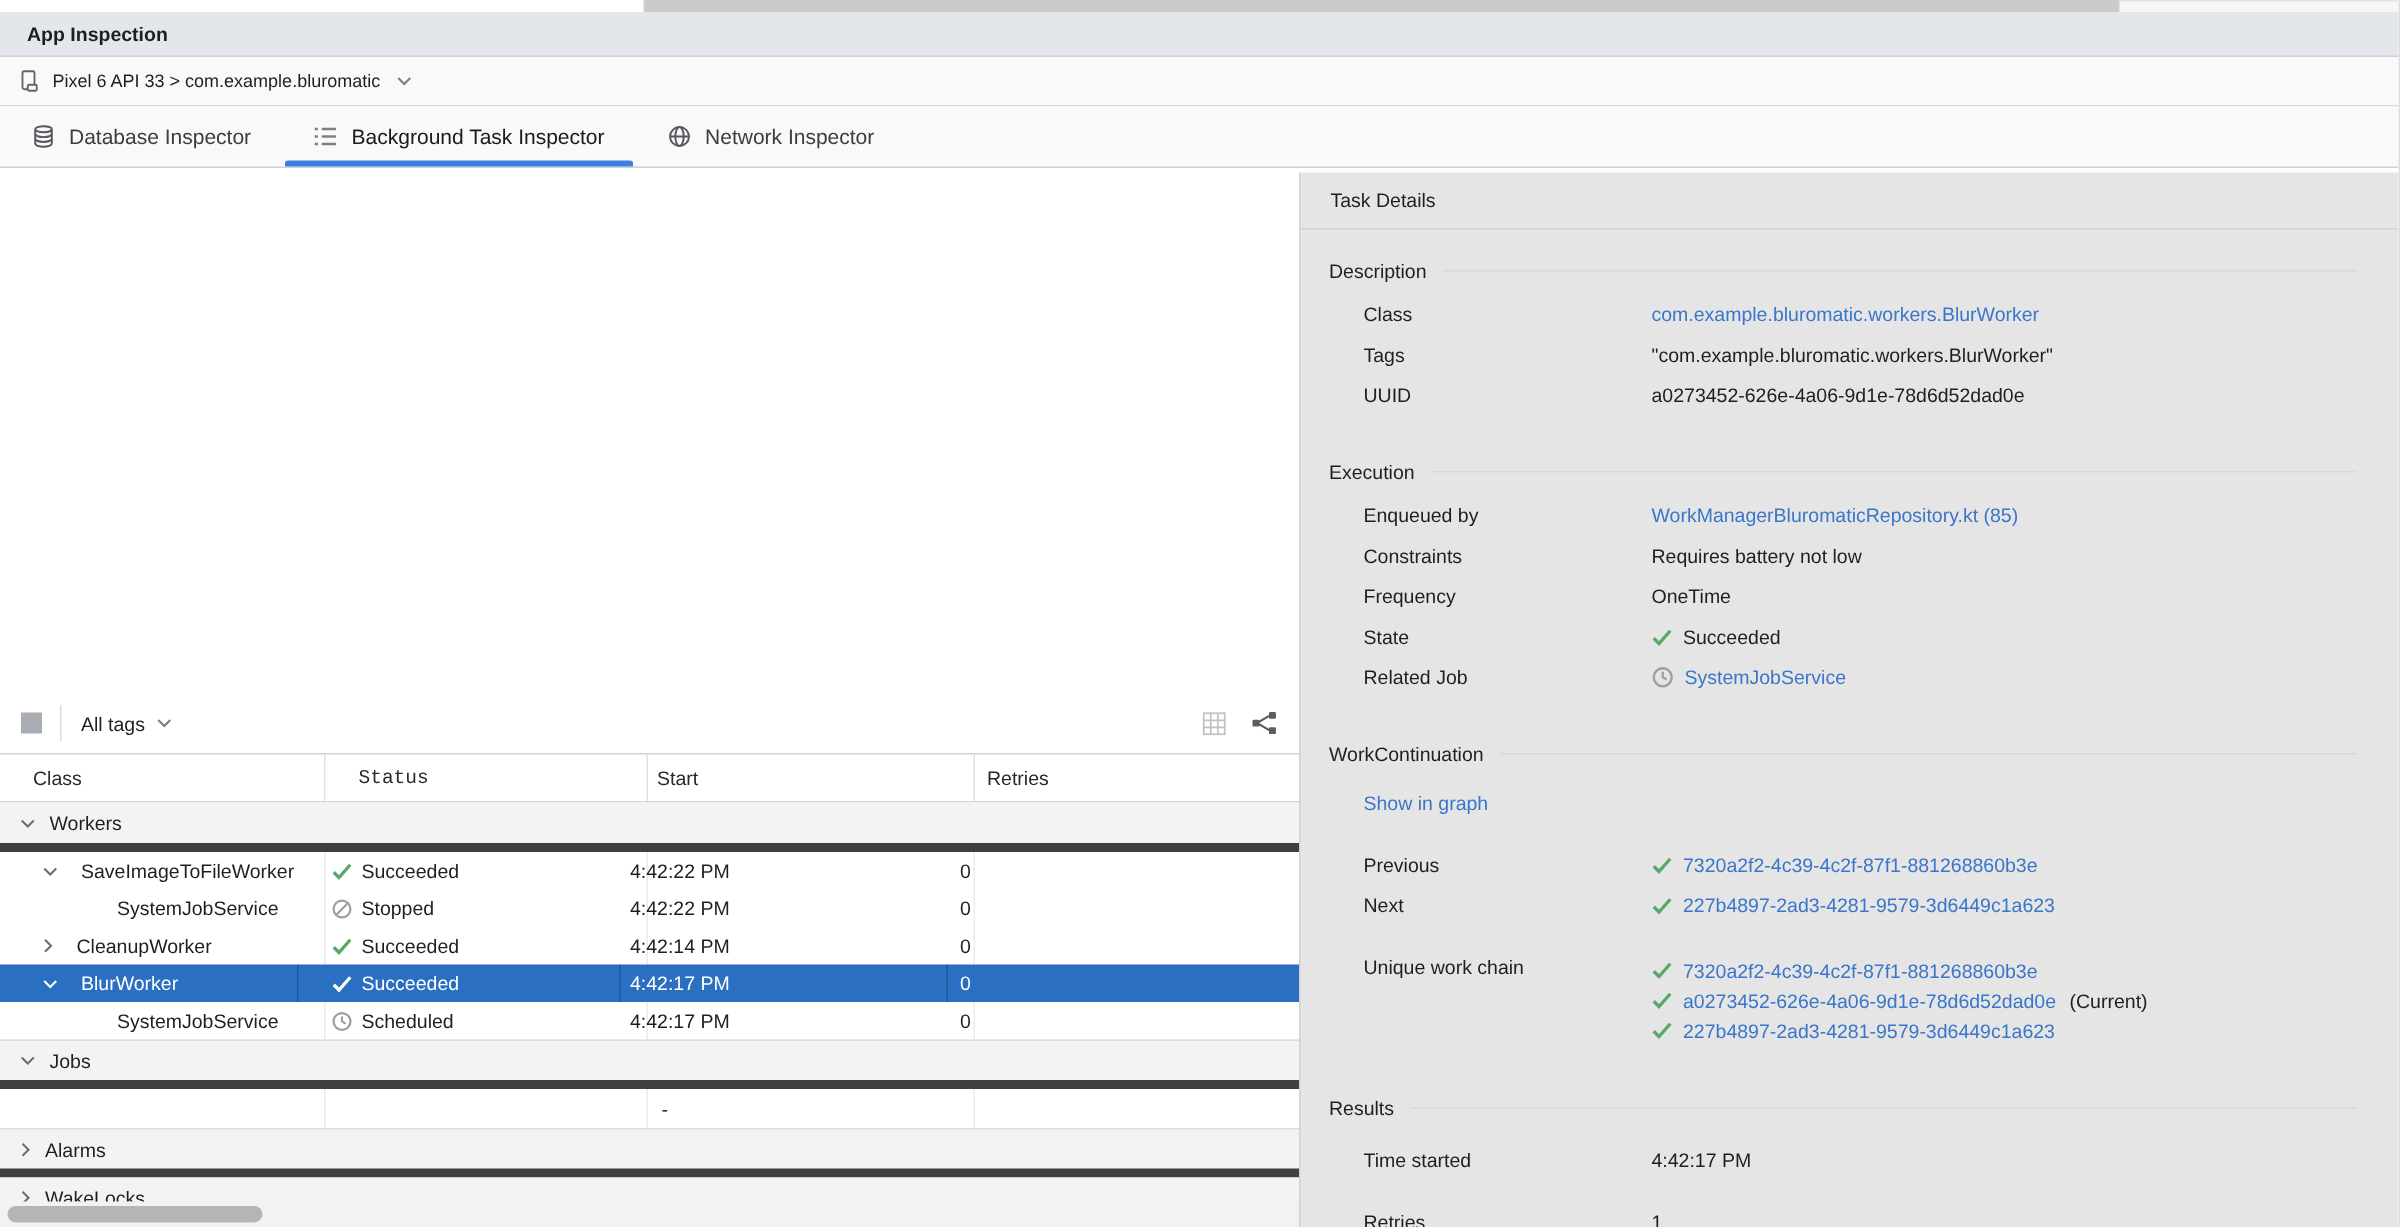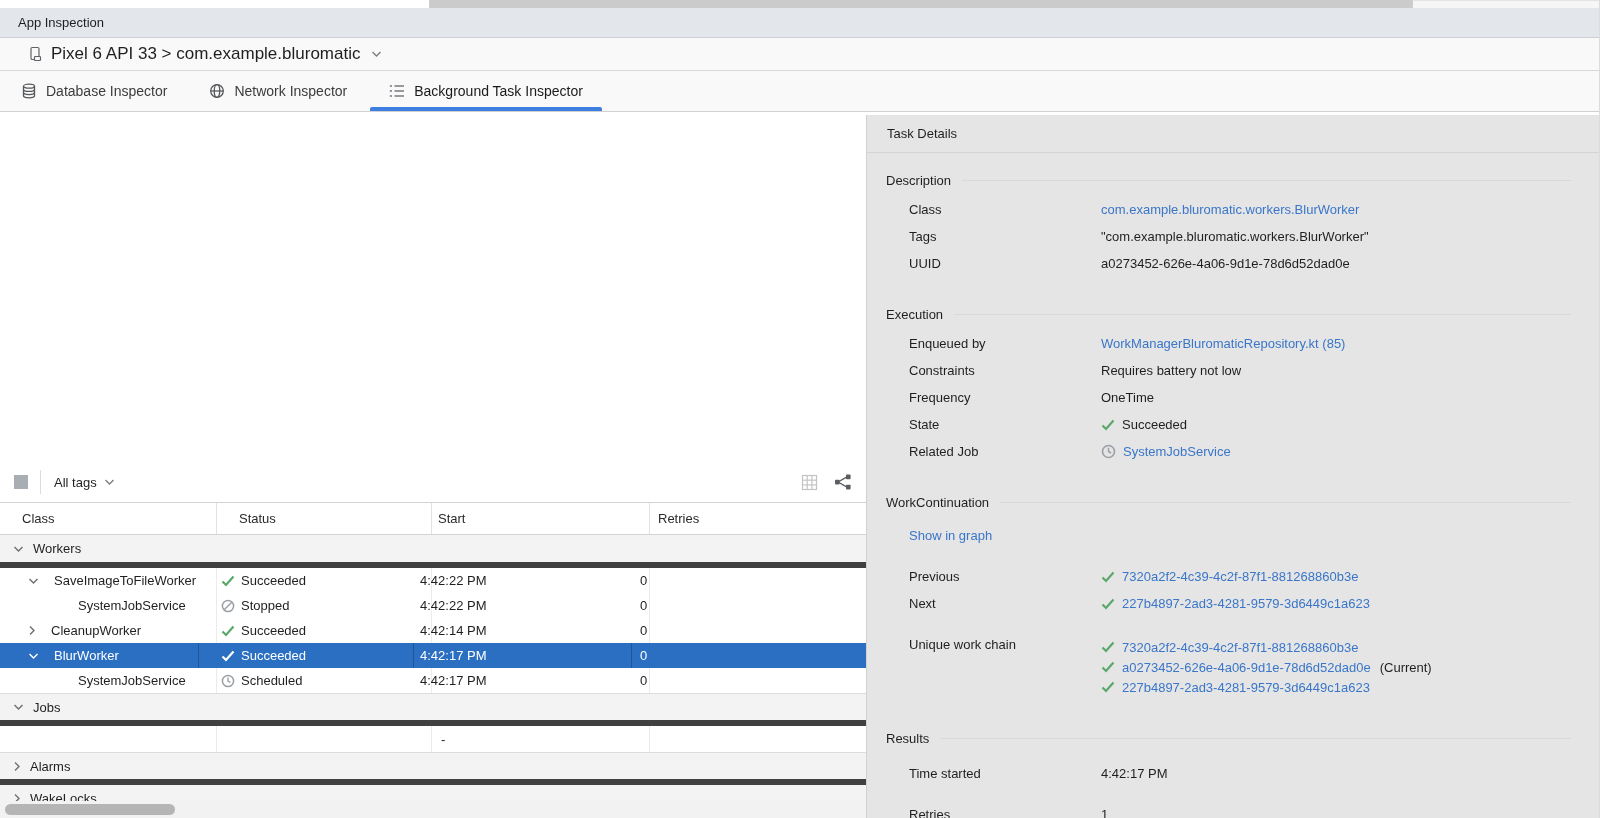--- a/index.html
+++ b/index.html
@@ -12,25 +12,25 @@
   svg { display:block; }
 
   
   .top-strip { height:8px; display:flex; }
   .ts-a { width:430px; background:#ffffff; border-right:1px solid #cfcfcf; }
   .ts-b { width:982px; background:#cbcbcb; }
   .ts-c { flex:1; background:#f6f6f6; border-left:1px solid #cfcfcf; border-top:1px solid #e3e3e3; }
 
   
   .app-header { height:30px; background:#e3e7ec; border-bottom:1px solid #ccd0d5;
-    display:flex; align-items:center; padding-left:18px; color:#1e1e1e; }
+    display:flex; align-items:center; padding-left:18px; color:#1e1e1e;font-weight:bold; }
 
   
   .device-bar { height:33px; background:#f9f9f9; border-bottom:1px solid #d9d9d9;
-    display:flex; align-items:center; padding-left:28px; gap:7px; font-size:17px; }
+    display:flex; align-items:center; padding-left:12px; gap:7px; font-size:12px; }
   .chev { margin-left:4px; }
 
   
   .tabs-bar { height:41px; background:#f9f9f9; border-bottom:1px solid #d1d1d1; display:flex; }
   .tab { display:flex; align-items:center; gap:9px; padding:0 21px; font-size:14px;
     color:#3c3c3c; position:relative; cursor:default; }
   .tab.selected { color:#1a1a1a; }
   .tab.selected .underline { position:absolute; left:2px; right:2px; bottom:0; height:4px;
     background:#3c7fe1; border-radius:2px 2px 0 0; }
 
@@ -44,21 +44,21 @@
   .stop-square { width:14px; height:14px; background:#a9aeb4; margin-right:12px; }
   .tb-sep { width:1px; height:24px; background:#dcdcdc; margin-right:13px; }
   .all-tags { display:flex; align-items:center; gap:7px; }
   .tb-spacer { flex:1; }
   .tb-icon { margin-left:16px; }
 
   
   .lp-header { height:32px; border-bottom:1px solid #d4d4d4; display:flex; color:#2a2a2a; }
   .hc { display:flex; align-items:center; border-right:1px solid #e2e2e2; }
   .hc1 { width:217px; padding-left:22px; }
-  .hc2 { width:215px; padding-left:22px; }
+  .hc2 { width:215px; padding-left:22px;font-family:Liberation Mono, monospace; }
   .hc3 { width:218px; padding-left:6px; }
   .hc4 { width:216px; padding-left:8px; border-right:none; }
 
   
   .grid-line { position:absolute; top:74px; bottom:17px; width:1px; background:#ebebeb; z-index:0; }
   .gl1 { left:216px; } .gl2 { left:431px; } .gl3 { left:649px; }
 
   .lp-body { position:relative; z-index:1; }
   .group-row { height:33px; background:#f3f3f3; border-bottom:6px solid #404040;
     display:flex; align-items:center; padding-left:13px; gap:9px; }
@@ -132,43 +132,43 @@
     <span>
       <svg width="16" height="16" viewBox="0 0 16 16" fill="none" stroke="#55585c" stroke-width="1.3">
         <ellipse cx="8" cy="3.2" rx="5.5" ry="2"></ellipse>
         <path d="M2.5,3.2 V12.8 C2.5,13.9 5,14.8 8,14.8 C11,14.8 13.5,13.9 13.5,12.8 V3.2"></path>
         <path d="M2.5,6.4 C2.5,7.5 5,8.4 8,8.4 C11,8.4 13.5,7.5 13.5,6.4"></path>
         <path d="M2.5,9.6 C2.5,10.7 5,11.6 8,11.6 C11,11.6 13.5,10.7 13.5,9.6"></path>
       </svg>
     </span>
     <span>Database Inspector</span>
   </div>
-  <div class="tab">
-    <span>
-      <svg width="16" height="16" viewBox="0 0 16 16" fill="none" stroke="#55585c" stroke-width="1.3">
-        <circle cx="8" cy="8" r="6.3"></circle>
-        <ellipse cx="8" cy="8" rx="2.8" ry="6.3"></ellipse>
-        <line x1="1.7" y1="8" x2="14.3" y2="8"></line>
-      </svg>
-    </span>
-    <span>Network Inspector</span>
-  </div>
   <div class="tab selected">
     <span>
       <svg width="16" height="14" viewBox="0 0 16 14" stroke="#7d8186" stroke-width="1.6">
         <line x1="0.8" y1="2" x2="3" y2="2"></line>
           <line x1="5.5" y1="2" x2="15" y2="2"></line>
         <line x1="0.8" y1="7" x2="3" y2="7"></line>
           <line x1="5.5" y1="7" x2="15" y2="7"></line>
         <line x1="0.8" y1="12" x2="3" y2="12"></line>
           <line x1="5.5" y1="12" x2="15" y2="12"></line>
       </svg>
     </span>
     <span>Background Task Inspector</span>
     <span class="underline"></span>
+  </div>
+  <div class="tab">
+    <span>
+      <svg width="16" height="16" viewBox="0 0 16 16" fill="none" stroke="#55585c" stroke-width="1.3">
+        <circle cx="8" cy="8" r="6.3"></circle>
+        <ellipse cx="8" cy="8" rx="2.8" ry="6.3"></ellipse>
+        <line x1="1.7" y1="8" x2="14.3" y2="8"></line>
+      </svg>
+    </span>
+    <span>Network Inspector</span>
   </div>
 </div>
 
 <div class="main">
 
   <div class="left-panel">
     <div class="grid-line gl1"></div>
     <div class="grid-line gl2"></div>
     <div class="grid-line gl3"></div>
 

